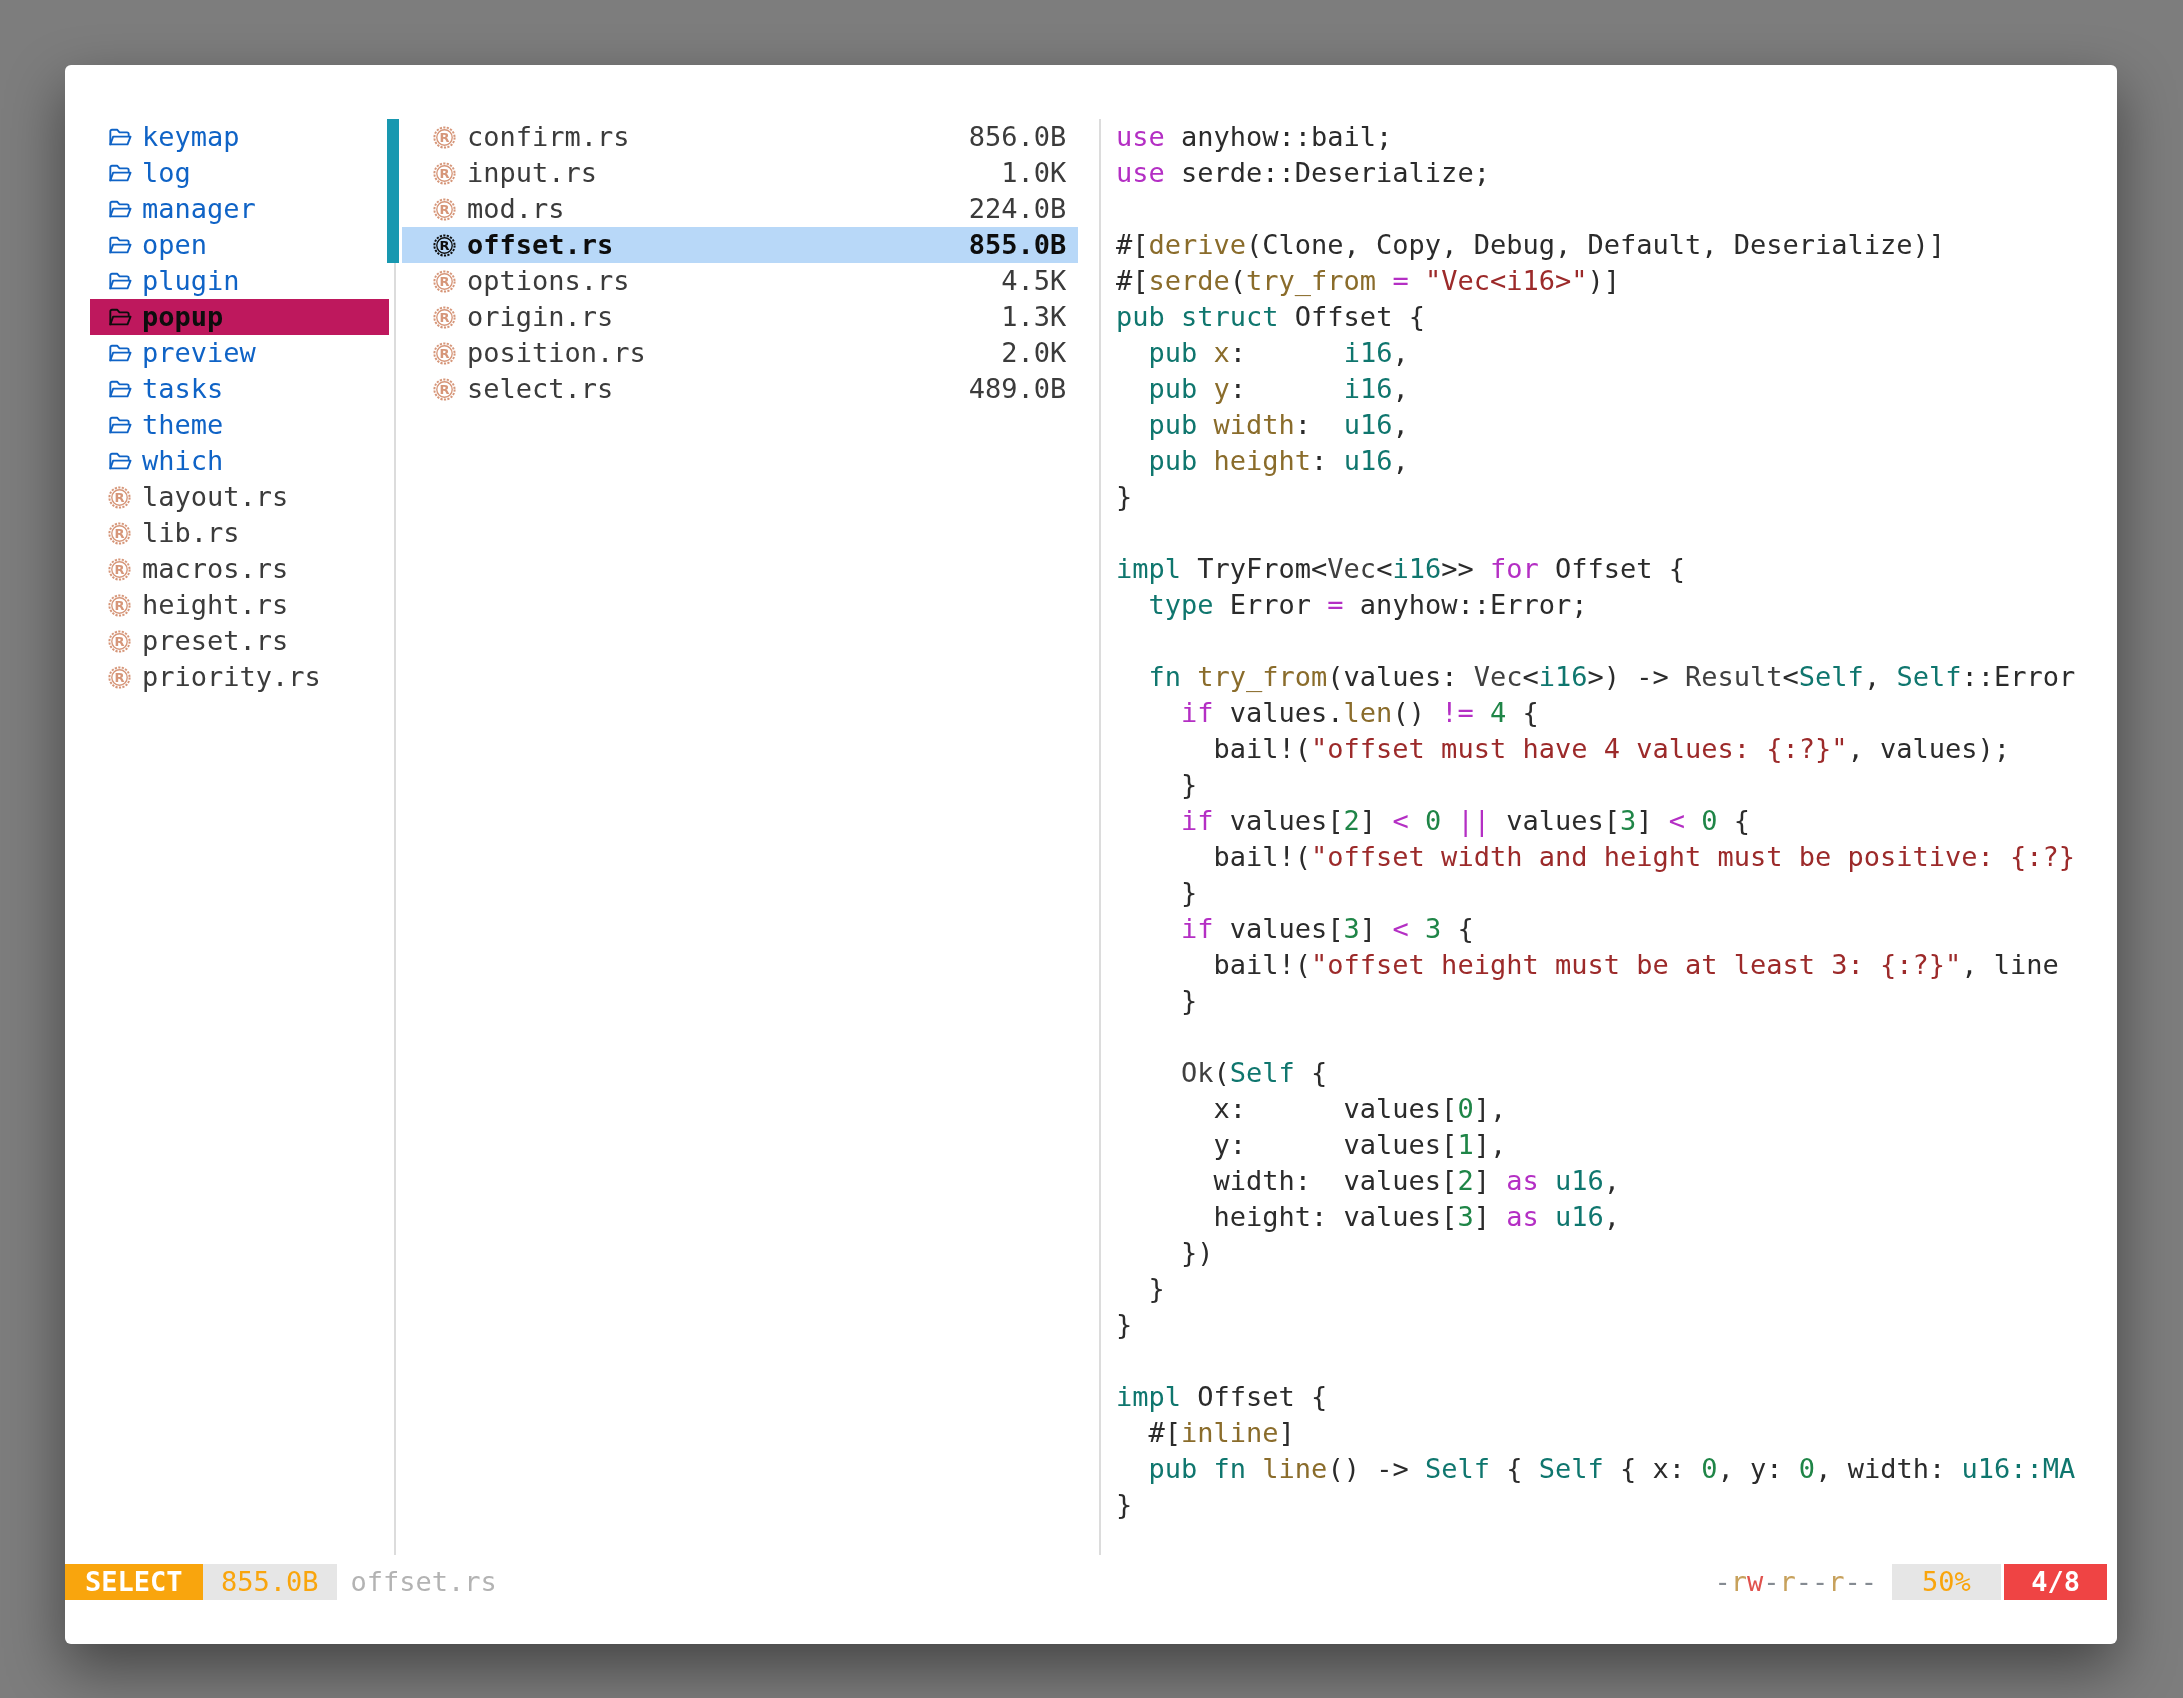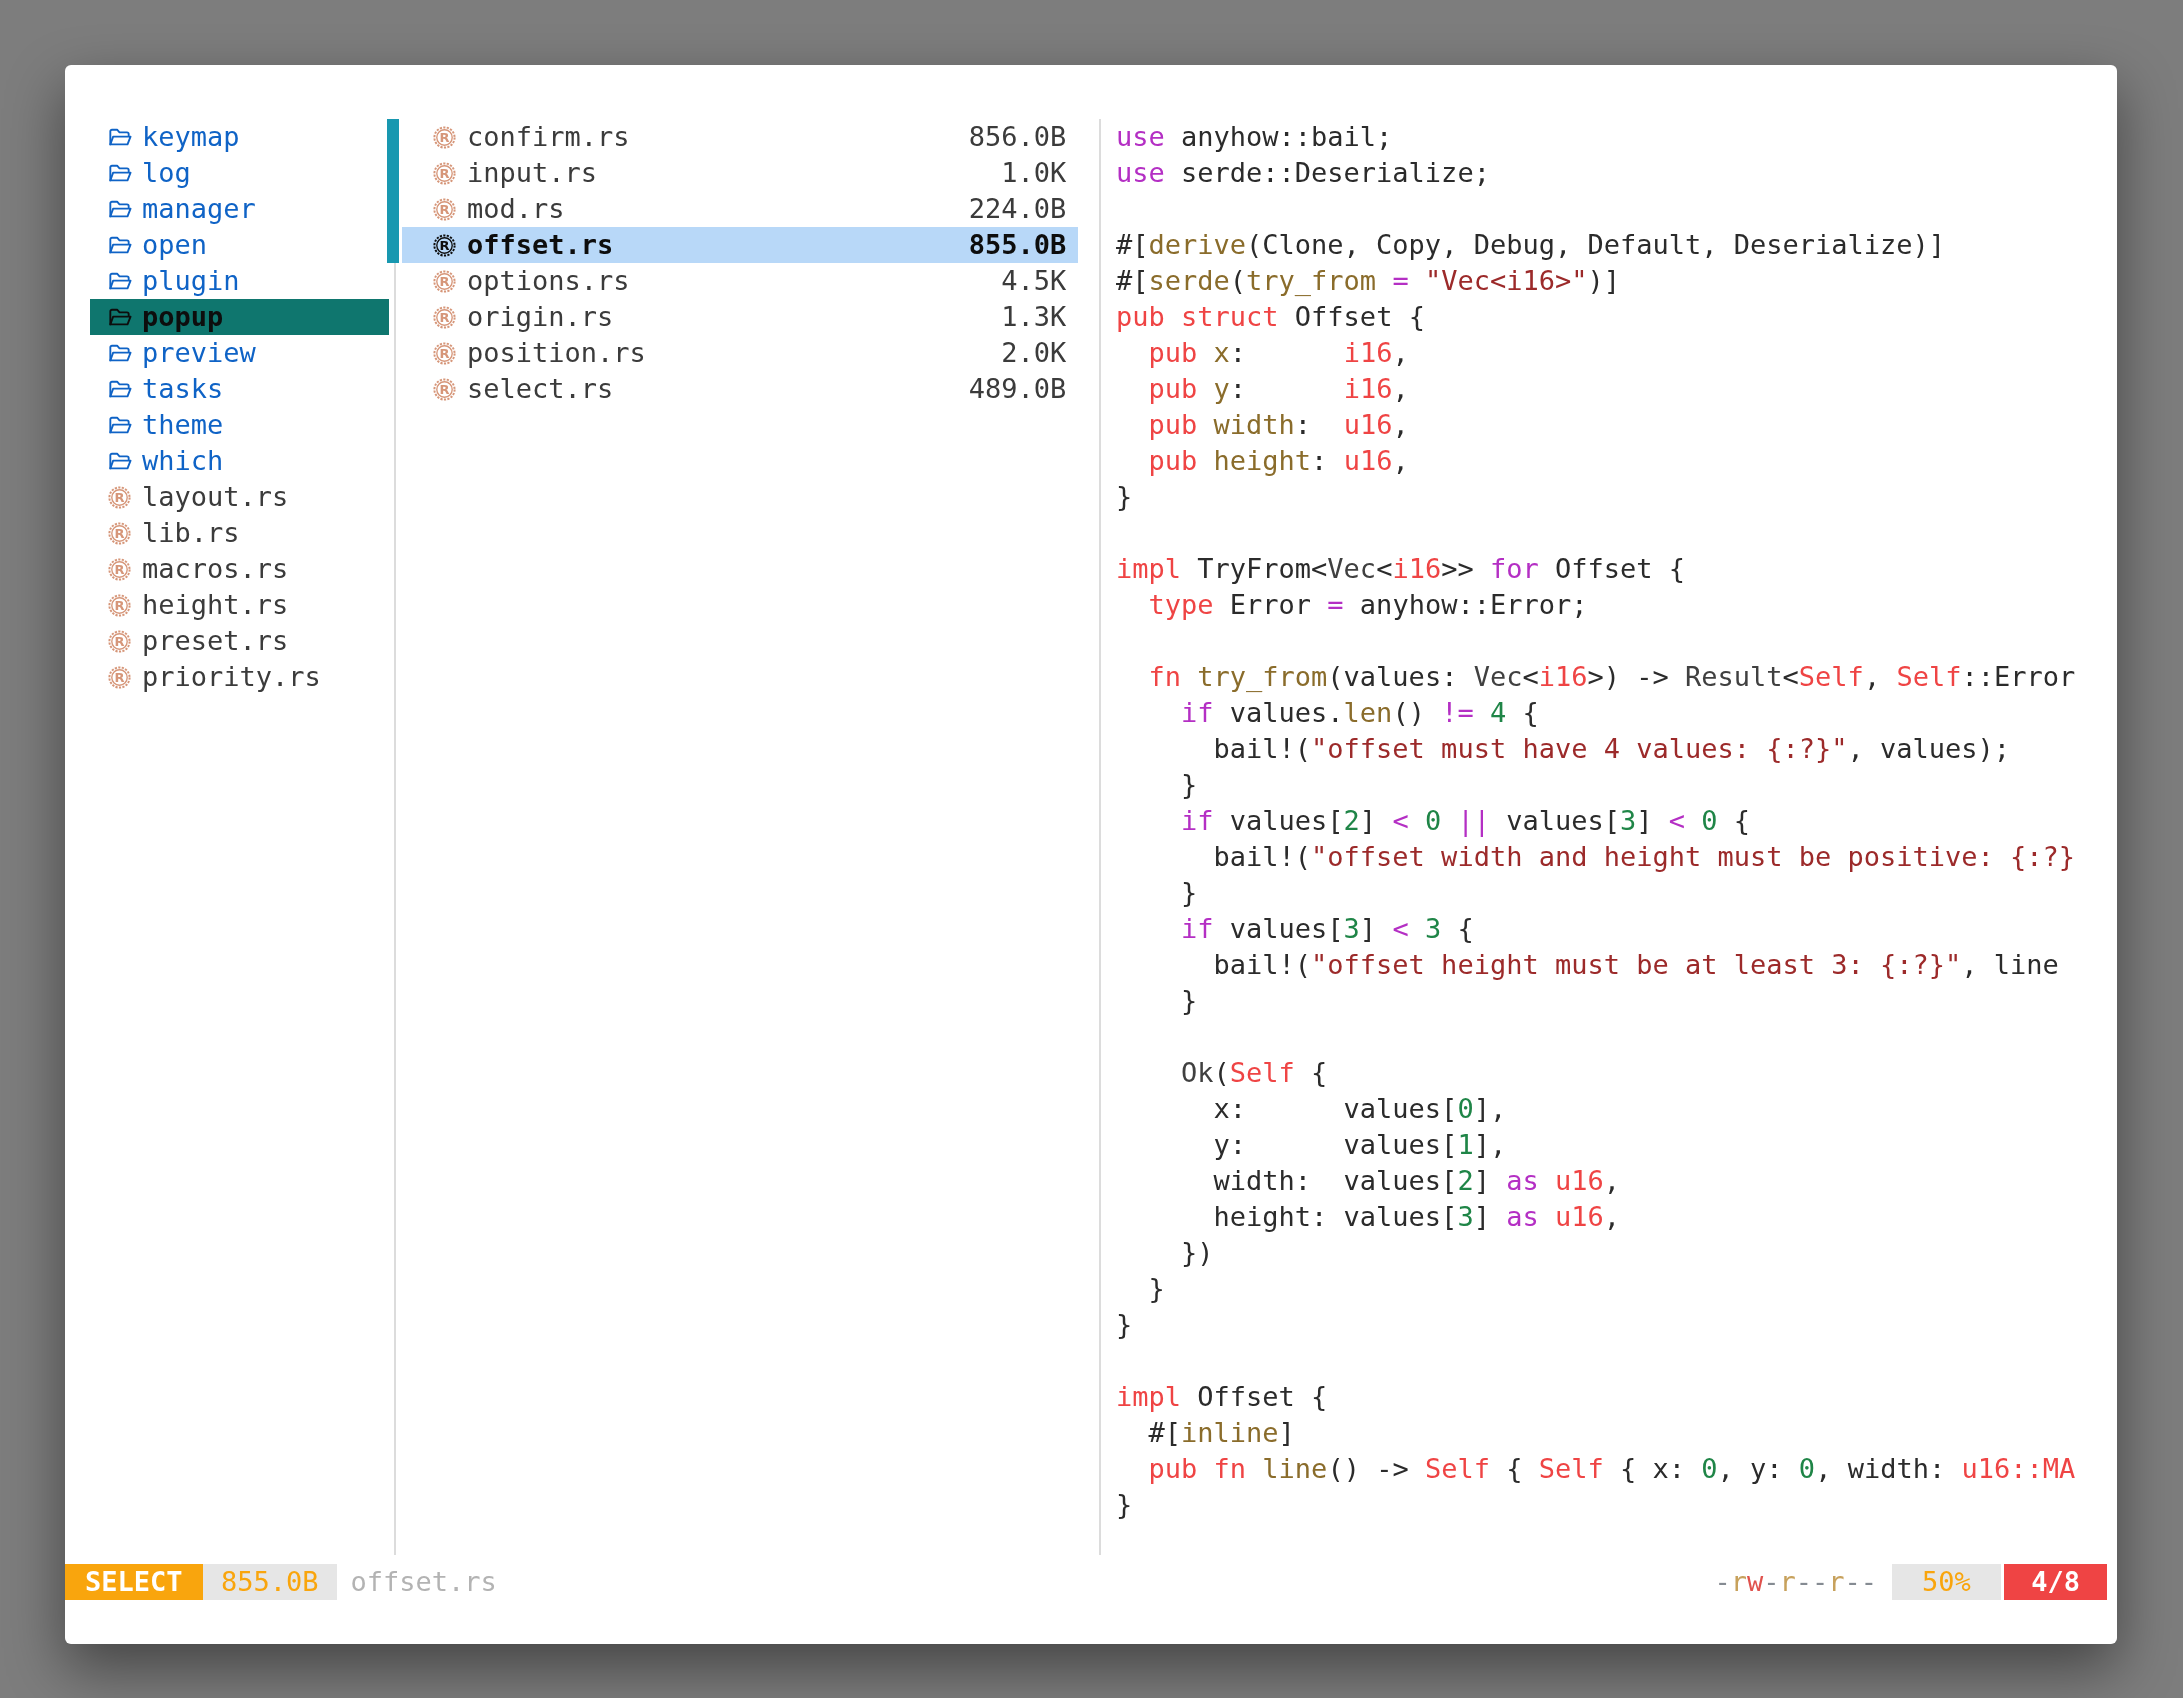--- a/index.html
+++ b/index.html
@@ -15,37 +15,37 @@
   .pane { position:absolute; top:54px; font-size:27px; line-height:36px; color:#3b3b3b; }
   .row { height:36px; display:flex; align-items:center; white-space:pre; cursor:default; }
   .icon { width:25px; height:25px; flex:0 0 25px; margin-right:10px; display:block; }
 
   
   #parent-pane { left:25px; width:299px; }
   #parent-pane .row { padding-left:17px; }
   #parent-pane .row.folder { color:#0f63c6; }
   #parent-pane .row.file   { color:#3b3b3b; }
   #parent-pane .row.file .icon { color:#d69679; }
-  #parent-pane .row.selected { background:#0f766e; color:#0d0d0d; font-weight:bold; }
+  #parent-pane .row.selected { background:#be185d; color:#0d0d0d; font-weight:bold; }
   #parent-pane .row.selected .icon { color:#0d0d0d; }
 
   
   #current-pane { left:337px; width:676px; }
   #current-pane .row { padding-left:30px; padding-right:11.7px; position:relative; }
   #current-pane .row .icon { color:#d69679; }
   #current-pane .row .size { margin-left:auto; }
   #current-pane .row.marked::before { content:""; position:absolute; left:-15px; top:0; width:11.7px; height:36px; background:#1898b0; }
   #current-pane .row.selected { background:#b8d8f8; color:#0d0d0d; font-weight:bold; }
   #current-pane .row.selected .icon { color:#0d0d0d; }
 
   
   #preview-pane { left:1034px; width:1019px; padding-left:17px; overflow:hidden; }
   .code-line { height:36px; white-space:pre; overflow:hidden; }
   .tok-plain { color:#2b2b2b; }
-  .tok-kw    { color:#ef4444; }
+  .tok-kw    { color:#0f766e; }
   .tok-op    { color:#b42fc4; }
   .tok-type  { color:#404040; }
   .tok-fn    { color:#8a6c2b; }
   .tok-num   { color:#1f8547; }
   .tok-str   { color:#9c2a2a; }
 
   
   #status-bar { position:absolute; left:0; right:10px; bottom:44px; height:36px;
                 display:flex; align-items:center; font-size:27px; line-height:36px; }
   .badge { height:36px; display:flex; align-items:center; }

